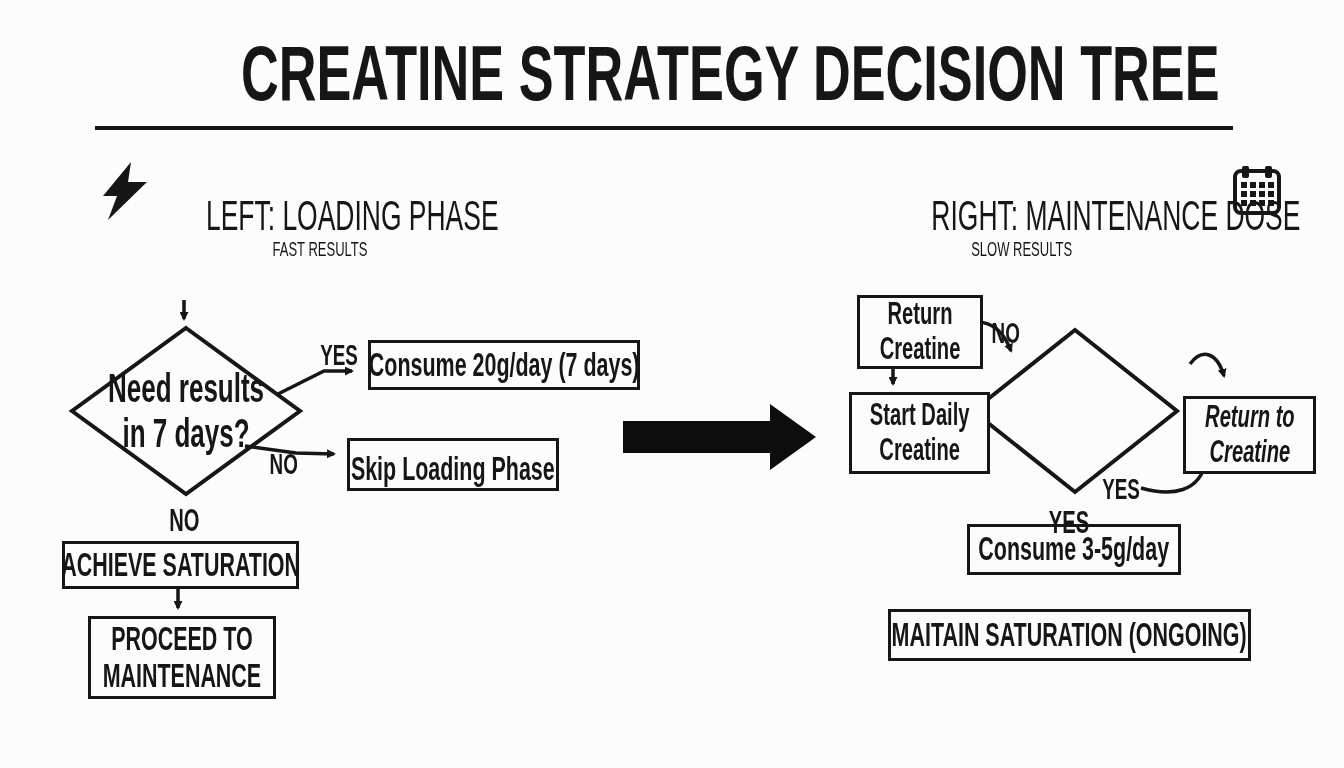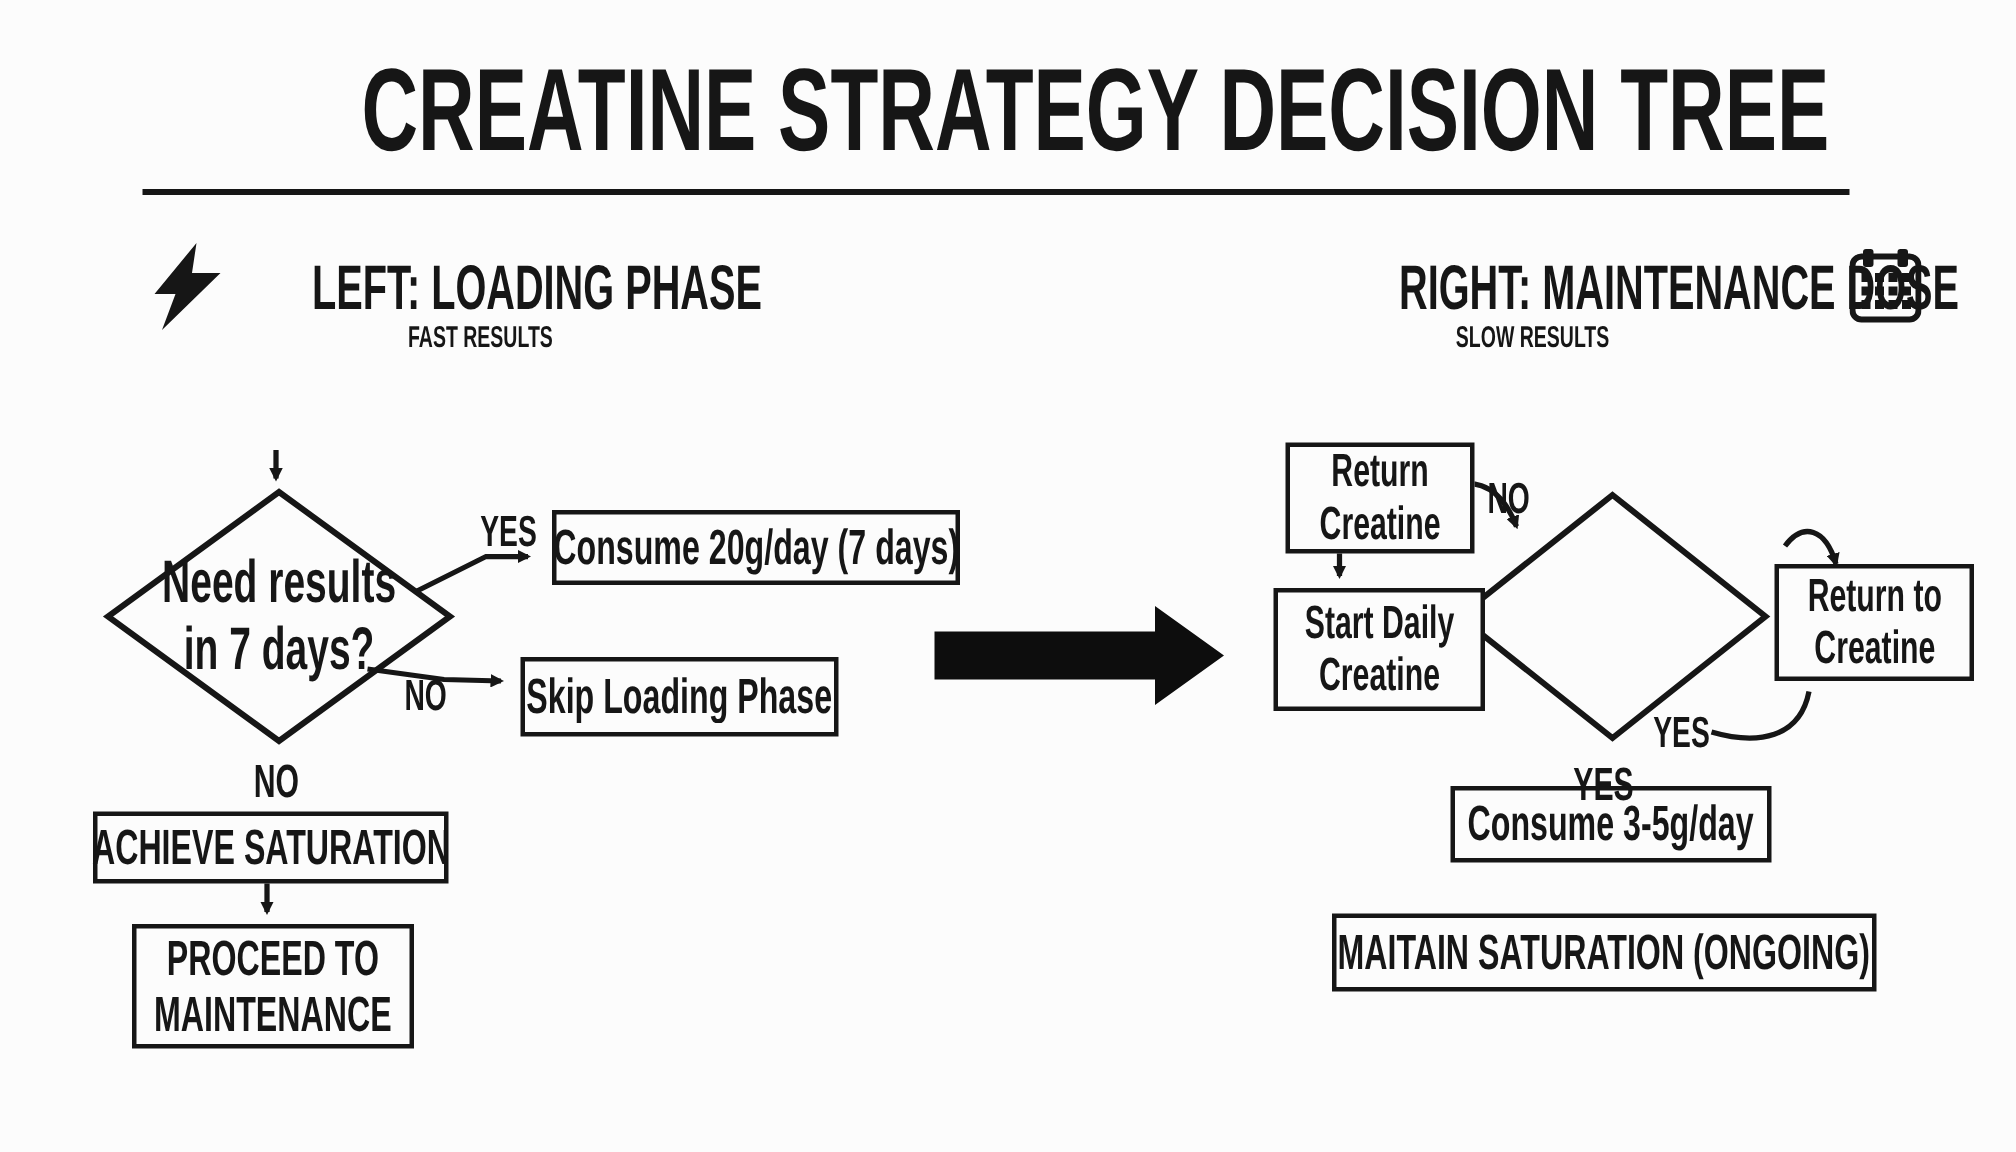--- a/index.html
+++ b/index.html
@@ -9,21 +9,21 @@
   }
   .canvas{position:relative;width:1344px;height:768px;}
   
   .cond{display:inline-block;transform:scaleX(0.65);transform-origin:center;
         white-space:pre;text-align:center;line-height:1.12;}
   .title{position:absolute;top:30px;left:0;width:1344px;text-align:center;
          font-weight:bold;font-size:78px;line-height:1.0;}
   .title .cond{transform:scaleX(0.67);}
   .rule{position:absolute;top:126px;left:95px;width:1138px;height:4px;background:#161616;}
 
-  .hdr{position:absolute;text-align:center;font-weight:bold;}
+  .hdr{position:absolute;text-align:center;font-weight:normal;margin-top:24px;}
   .hdr-main{font-size:42px;}
   .hdr-main .cond{transform:scaleX(0.63);}
   .hdr-sub{font-size:20px;}
 
   .icon{position:absolute;}
 
   svg.flow{position:absolute;left:0;top:0;z-index:1;}
 
   .box{position:absolute;z-index:2;border:3px solid #161616;background:#fcfcfc;
        display:flex;align-items:center;justify-content:center;font-weight:bold;font-size:33px;}
@@ -112,21 +112,21 @@
   </div>
   <div class="lbl" style="left:310px;top:339px;width:46px;">
     <span class="cond">YES</span>
   </div>
   <div class="box" style="left:368px;top:340px;width:266px;height:44px;align-items:center;">
     <span class="cond">Consume 20g/day (7 days)</span>
   </div>
   <div class="lbl" style="left:262px;top:448px;width:44px;">
     <span class="cond">NO</span>
   </div>
-  <div class="box" style="left:347px;top:438px;width:206px;height:47px;">
+  <div class="box" style="left:347px;top:438px;width:206px;height:47px;align-items:flex-end;">
     <span class="cond">Skip Loading Phase</span>
   </div>
   <div class="lbl" style="left:156px;top:503px;width:56px;font-size:31px;">
     <span class="cond">NO</span>
   </div>
   <div class="box" style="left:62px;top:541px;width:231px;height:42px;align-items:center;">
     <span class="cond">ACHIEVE SATURATION</span>
   </div>
   <div class="box" style="left:88px;top:616px;width:182px;height:77px;">
     <span class="cond">PROCEED TO
@@ -137,21 +137,21 @@
     <span class="cond">Return
 Creatine</span>
   </div>
   <div class="lbl" style="left:984px;top:317px;width:44px;">
     <span class="cond">NO</span>
   </div>
   <div class="box box-sm" style="left:849px;top:392px;width:135px;height:76px;">
     <span class="cond">Start Daily
 Creatine</span>
   </div>
-  <div class="box box-sm" style="left:1183px;top:376px;width:127px;height:72px;">
+  <div class="box box-sm" style="left:1183px;top:396px;width:127px;height:72px;font-style:italic;">
     <span class="cond">Return to
 Creatine</span>
   </div>
   <div class="lbl" style="left:1092px;top:473px;width:48px;">
     <span class="cond">YES</span>
   </div>
   <div class="lbl" style="left:1038px;top:505px;width:60px;font-size:31px;">
     <span class="cond">YES</span>
   </div>
   <div class="box" style="left:967px;top:524px;width:208px;height:45px;">

